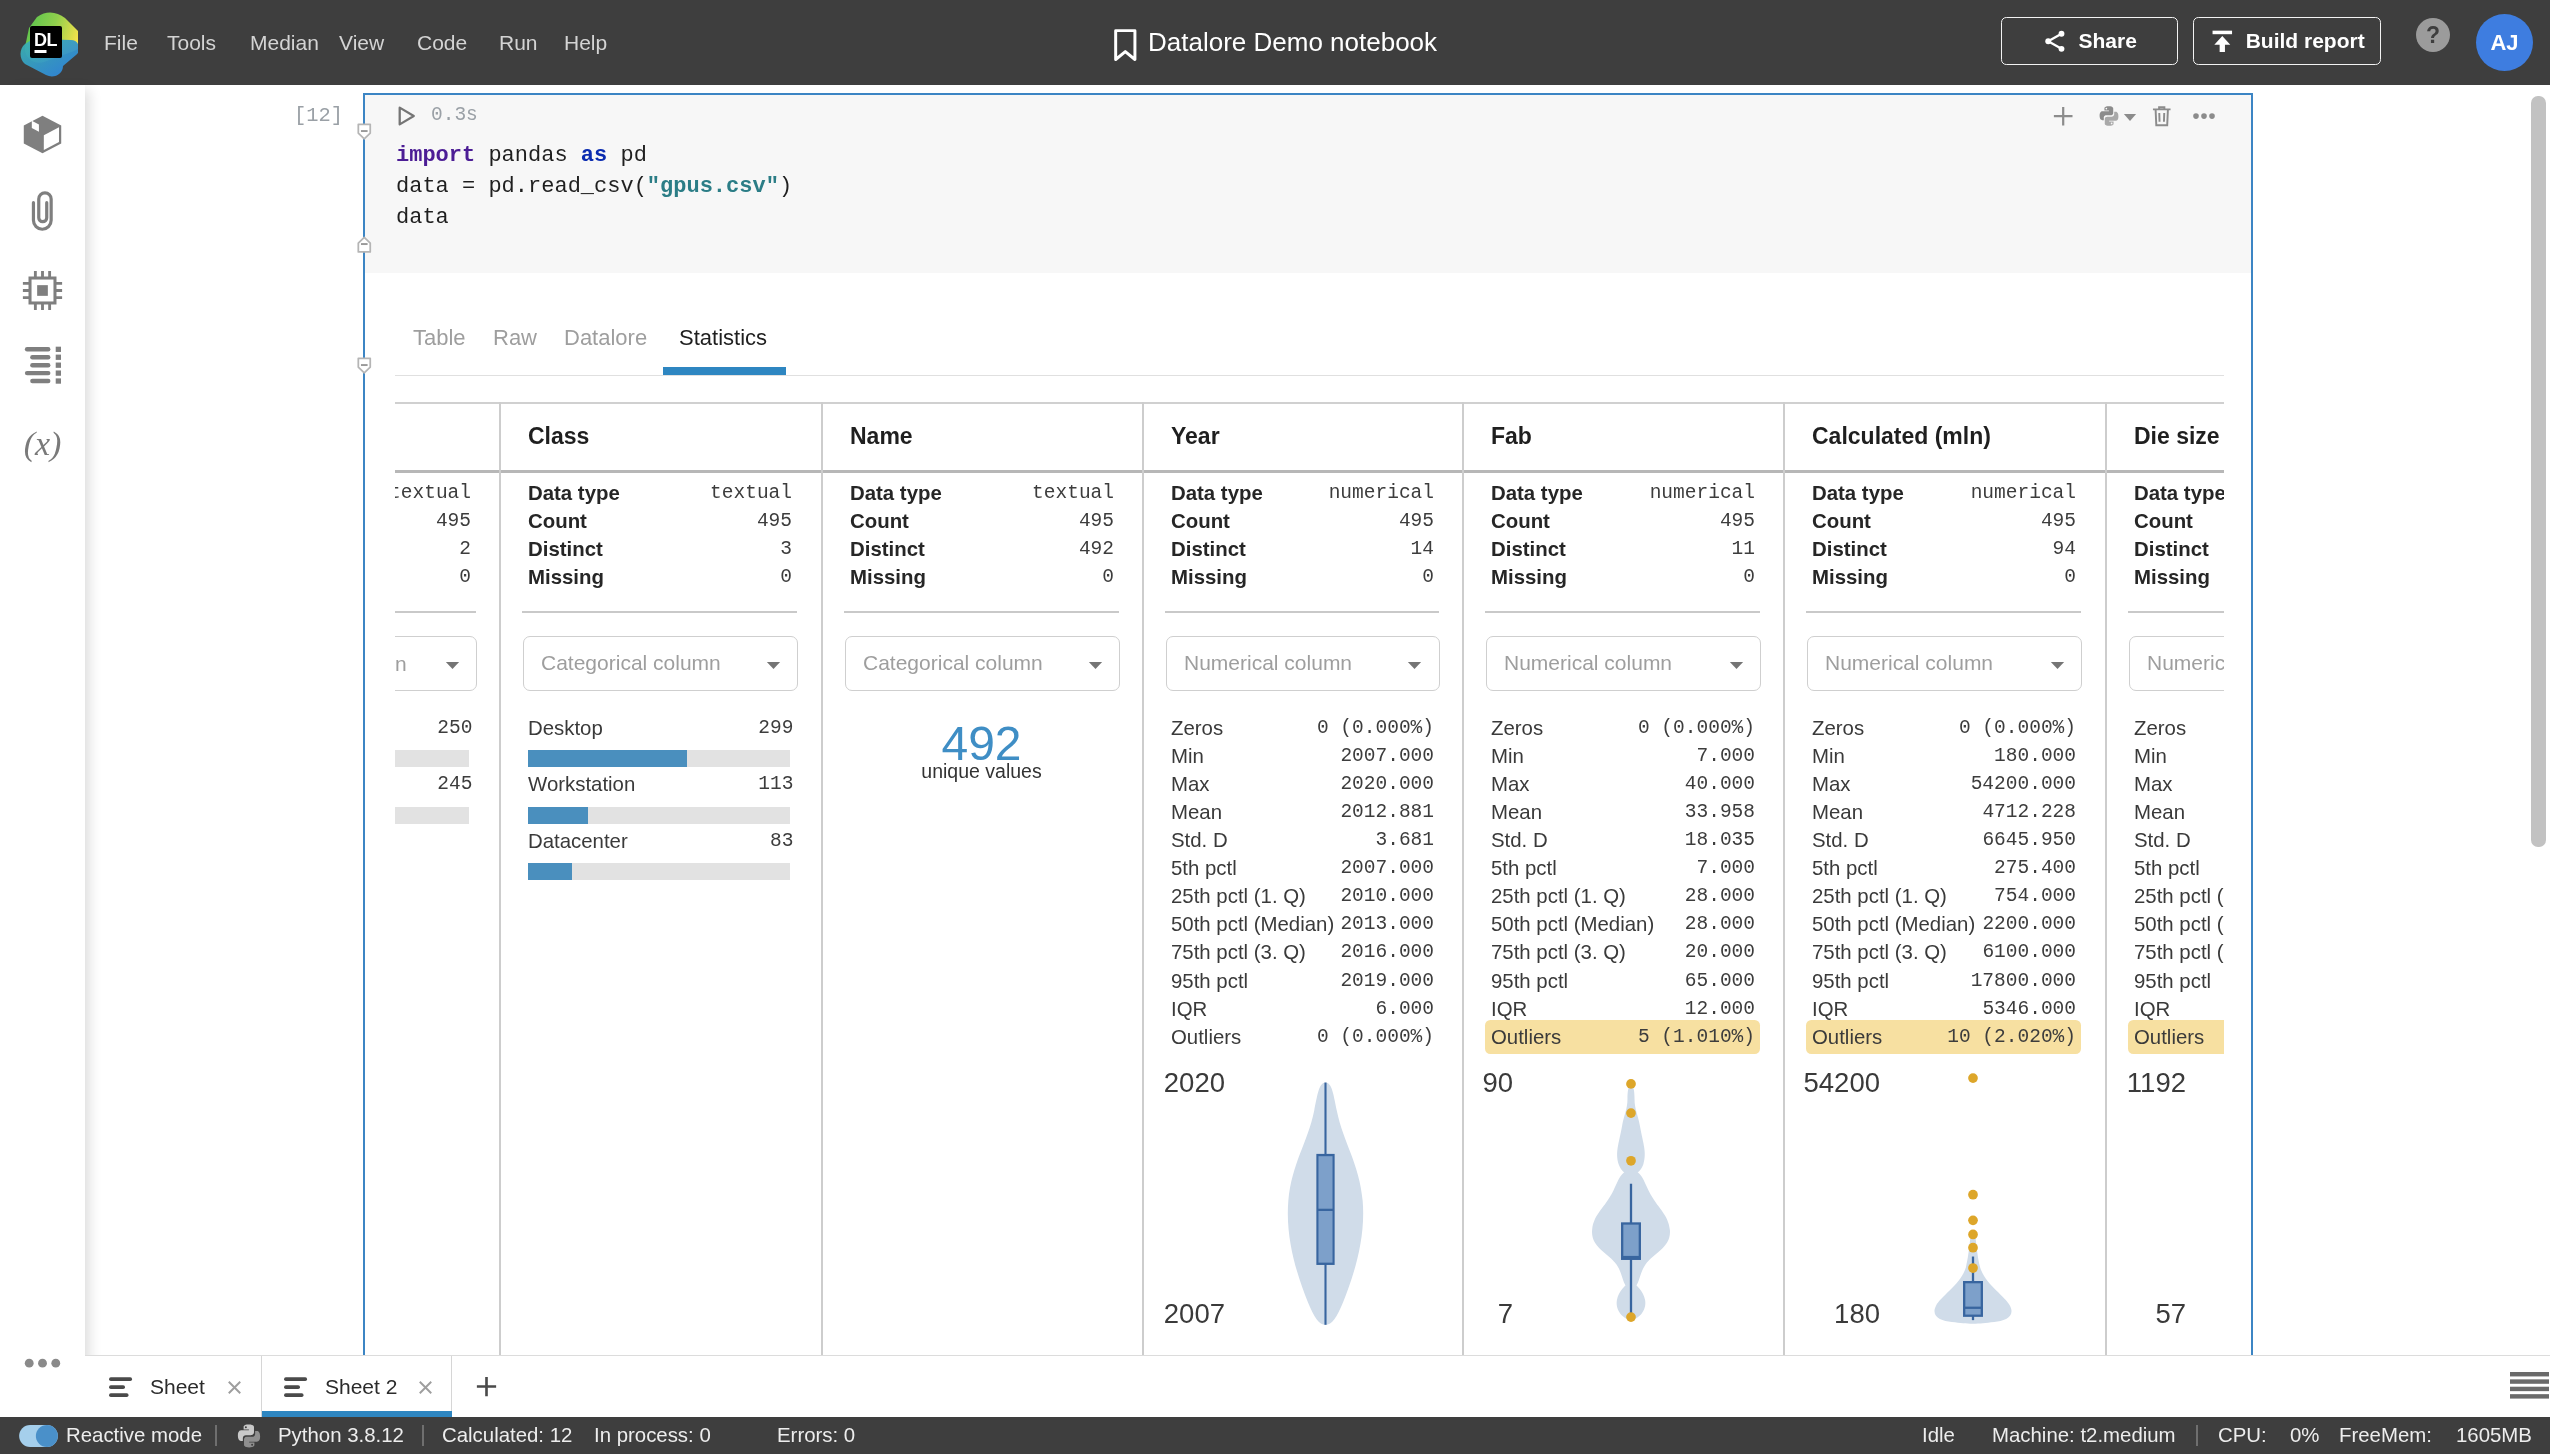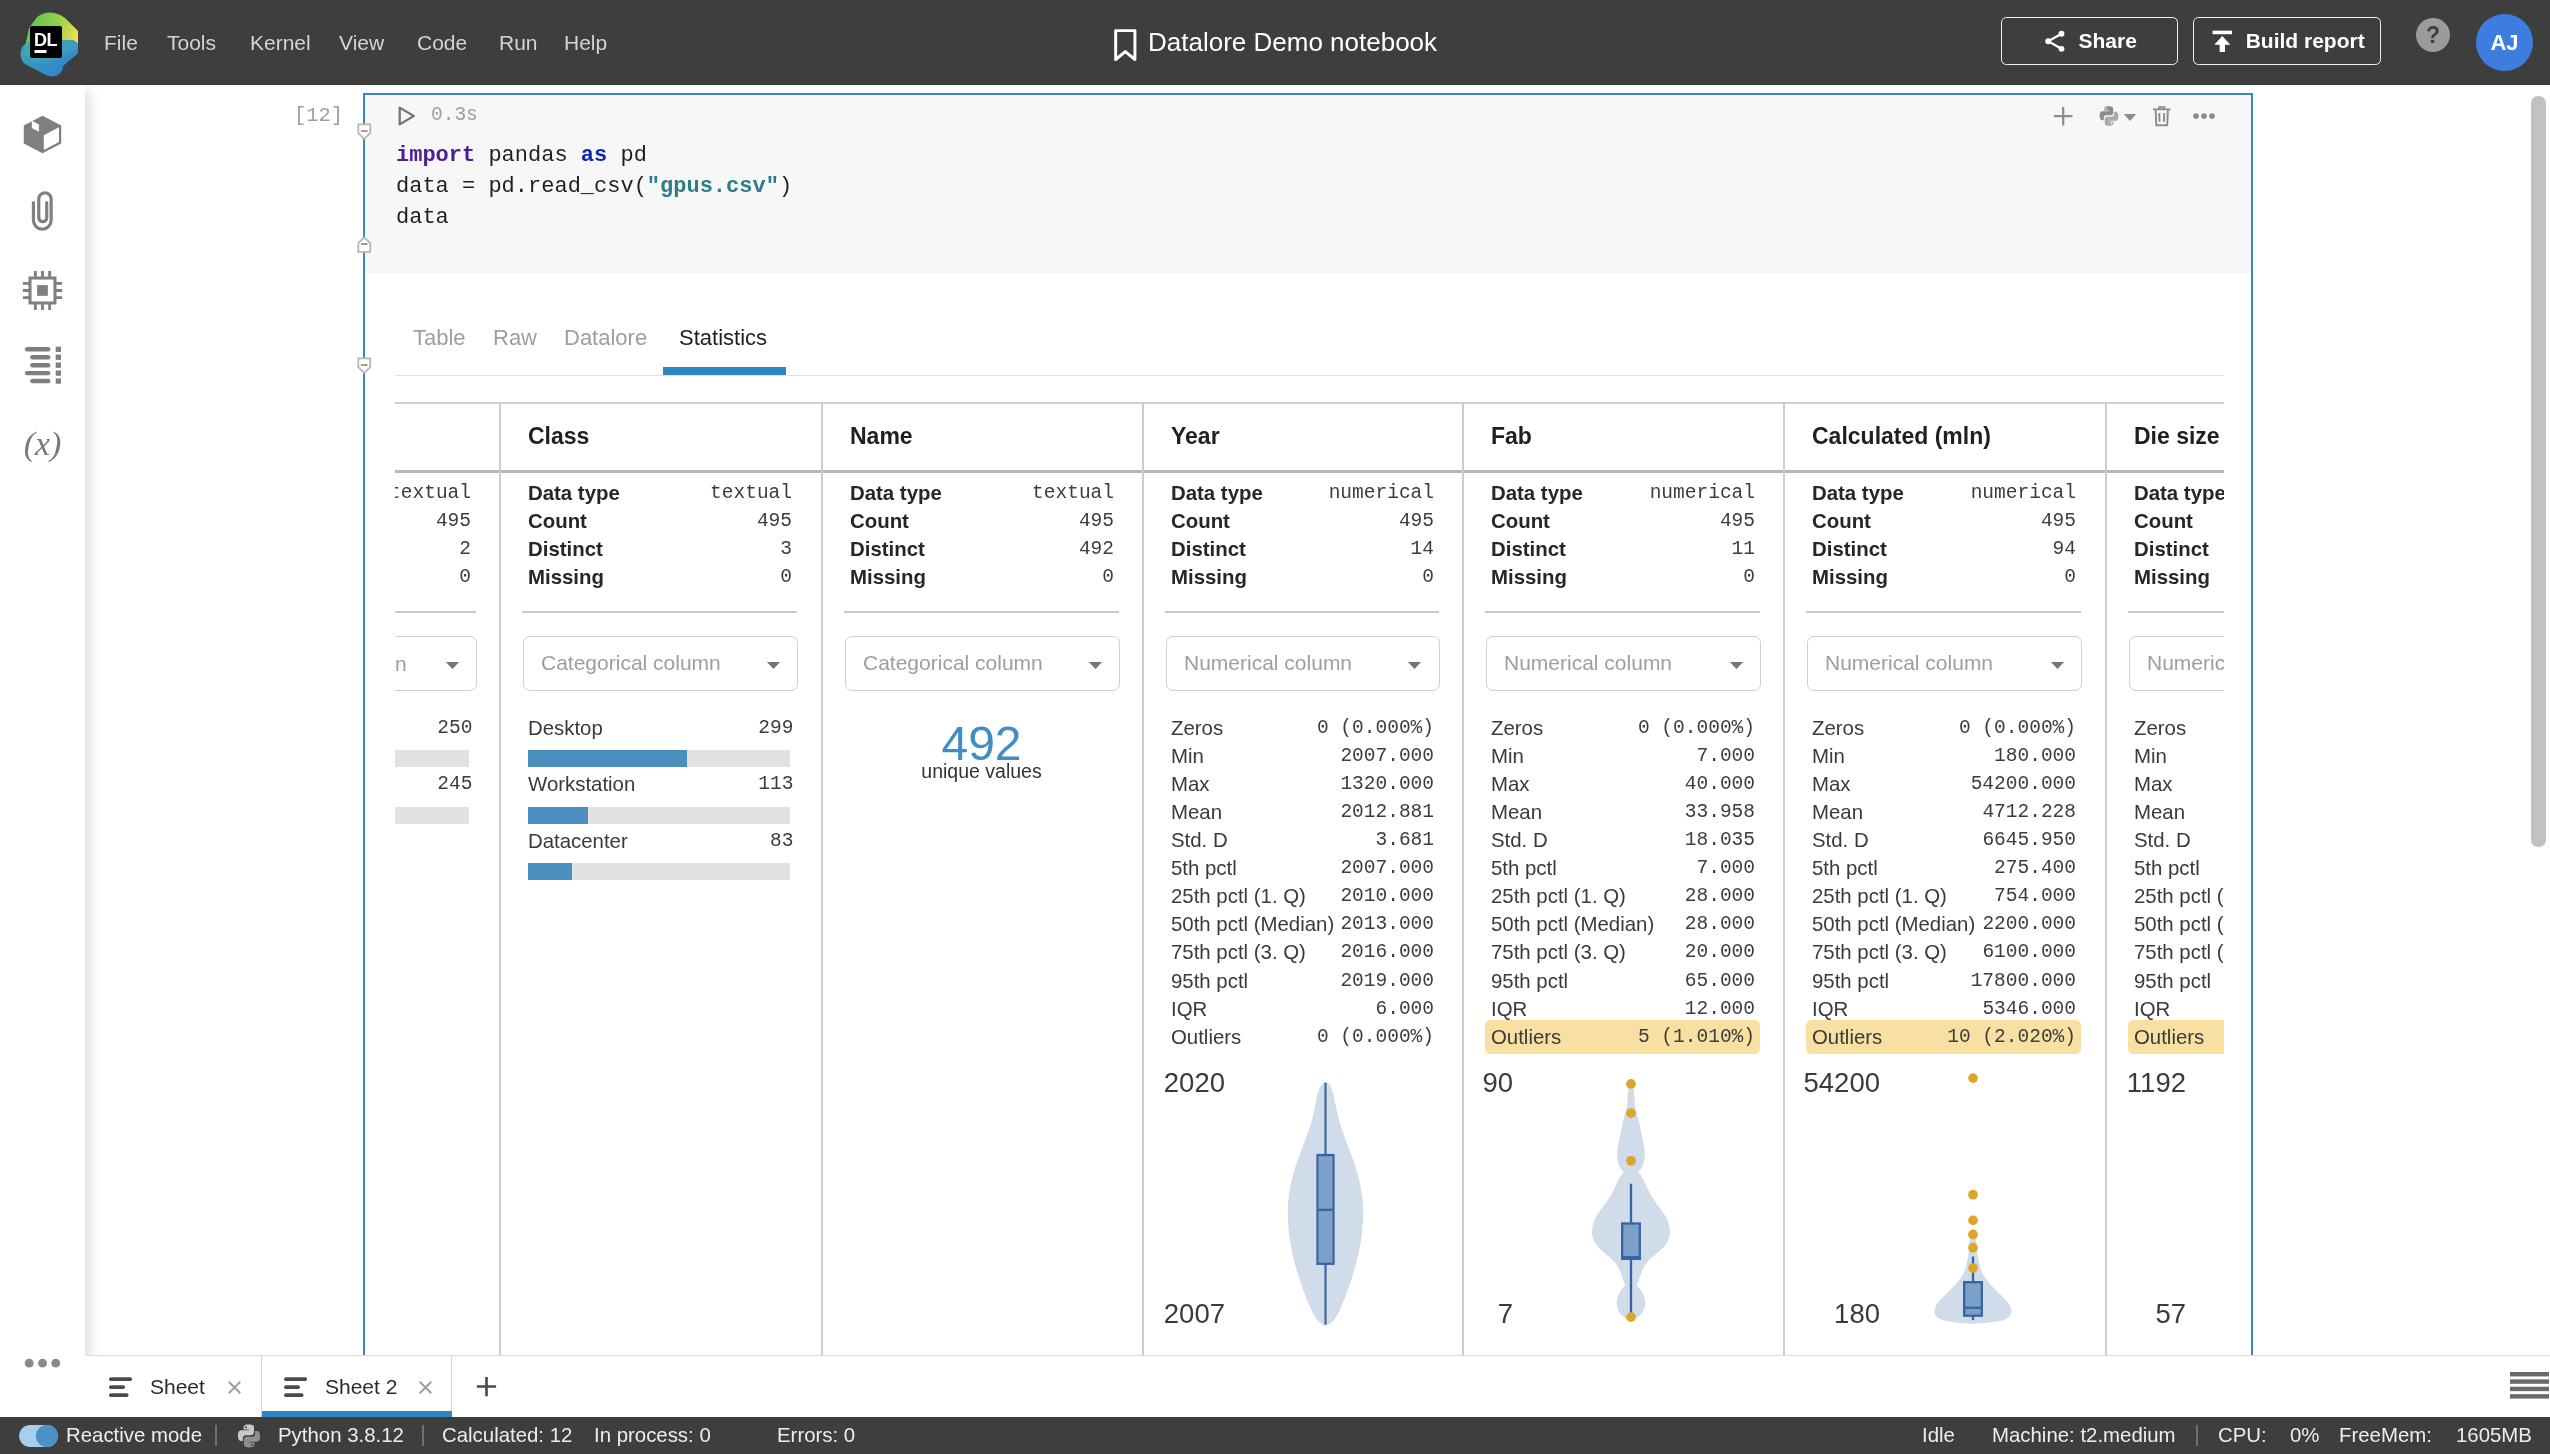--- a/index.html
+++ b/index.html
@@ -44,21 +44,21 @@
         </linearGradient>
       </defs>
 <path d="M38 18 C58 4 78 8 94 20 L118 44 C132 58 128 80 112 86 L52 108 C32 114 12 100 14 78 L22 40 Z" fill="url(#lg1)"></path>
 <path d="M14 72 C2 82 2 102 14 112 L56 134 C72 142 90 132 90 116 L116 94 C128 84 122 64 106 64 L44 62 C30 62 22 66 14 72 Z" fill="url(#lg2)" opacity="0.95"></path>
 <rect x="24" y="36" width="64" height="64" rx="4" fill="#000"></rect>
 <text x="32" y="76" fill="#fff" font-family="Liberation Sans" font-size="36" font-weight="bold" letter-spacing="-1">DL</text>
 <rect x="33" y="84" width="24" height="6" fill="#fff"></rect>
 </svg>
 <div class="menu" style="left:104px">File</div>
 <div class="menu" style="left:167px">Tools</div>
-<div class="menu" style="left:250px">Kernel</div>
+<div class="menu" style="left:250px">Median</div>
 <div class="menu" style="left:339px">View</div>
 <div class="menu" style="left:417px">Code</div>
 <div class="menu" style="left:499px">Run</div>
 <div class="menu" style="left:564px">Help</div>
 <svg class="abs" style="left:1112px;top:27.5px" width="26.6" height="35" viewBox="0 0 30 40">
 <path d="M4 3 L26 3 L26 36 L15 27 L4 36 Z" fill="none" stroke="#fff" stroke-width="3.4" stroke-linejoin="round"></path>
     </svg>
 <div class="abs" style="left:1148px;top:0;height:85px;line-height:85px;color:#fff;font-size:26px;font-weight:500">Datalore Demo notebook</div>
 <div class="btn" style="left:2001px;width:177px">
 <svg width="26.6" height="26.6" viewBox="0 0 30 30" style="margin-right:9.7px">
@@ -287,21 +287,21 @@
 <div class="srow" style="left:0;top:312px;width:320px">
 <span class="slabr">Zeros</span>
 <span class="sval" style="right:28px">0 (0.000%)</span>
 </div>
 <div class="srow" style="left:0;top:340px;width:320px">
 <span class="slabr">Min</span>
 <span class="sval" style="right:28px">2007.000</span>
 </div>
 <div class="srow" style="left:0;top:368px;width:320px">
 <span class="slabr">Max</span>
-<span class="sval" style="right:28px">1320.000</span>
+<span class="sval" style="right:28px">2020.000</span>
 </div>
 <div class="srow" style="left:0;top:396px;width:320px">
 <span class="slabr">Mean</span>
 <span class="sval" style="right:28px">2012.881</span>
 </div>
 <div class="srow" style="left:0;top:424px;width:320px">
 <span class="slabr">Std. D</span>
 <span class="sval" style="right:28px">3.681</span>
 </div>
 <div class="srow" style="left:0;top:452px;width:320px">

